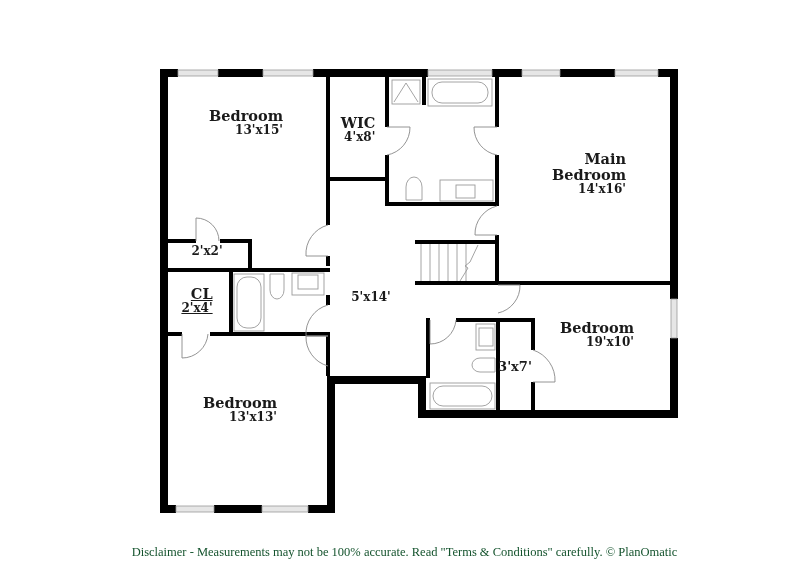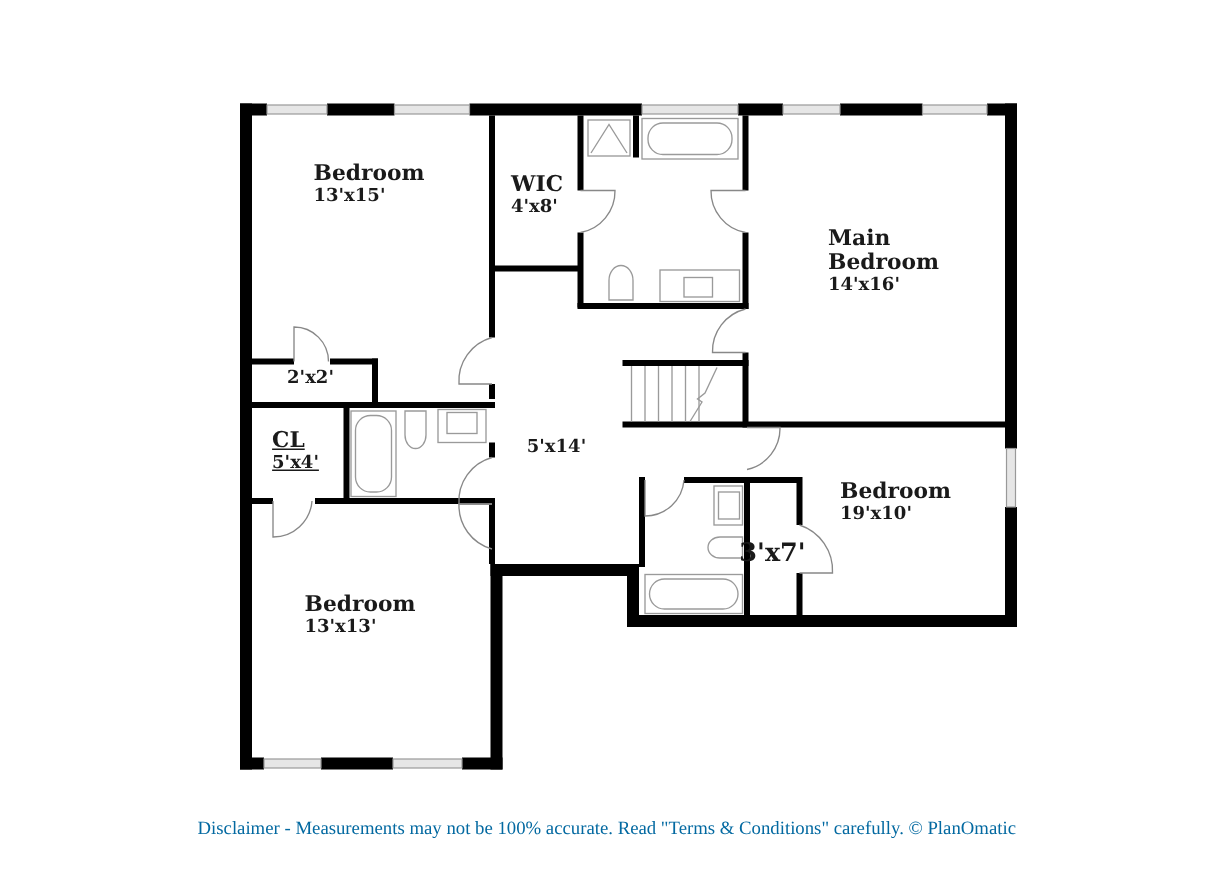--- a/index.html
+++ b/index.html
@@ -1,22 +1,22 @@
 <!DOCTYPE html>
 <html><head>
   <meta charset="utf-8">
   <style>
     html, body { margin: 0; padding: 0; background: #ffffff; }
     body { width: 809px; height: 588px; position: relative; overflow: hidden; font-family: "DejaVu Serif", serif; }
     #plan { position: absolute; left: 0; top: 0; width: 809px; height: 588px; }
-    .room-label { position: absolute; text-align: left; font-family: "DejaVu Serif", serif; font-weight: bold; color: #1a1a1a; line-height: 1.12; white-space: nowrap; transform: translateX(-50%); }
+    .room-label { position: absolute; text-align: right; font-family: "DejaVu Serif", serif; font-weight: bold; color: #1a1a1a; line-height: 1.12; white-space: nowrap; transform: translateX(-50%); }
     .room-label .name { display: block; font-size: 14.5px; }
     .room-label .dim { display: block; font-size: 12px; }
-    .room-label.small .dim { font-size: 17px; }
-    #disclaimer { position: absolute; left: 0; width: 809px; top: 545px; text-align: center; font-family: "Liberation Serif", serif; font-size: 12.5px; color: #0369a1; }
+    .room-label.small .dim { font-size: 13px; }
+    #disclaimer { position: absolute; left: 0; width: 809px; top: 545px; text-align: center; font-family: "Liberation Serif", serif; font-size: 12.5px; color: #14532d; }
   </style>
 </head>
 <body>
 
 <svg id="plan" viewBox="0 0 809 588" xmlns="http://www.w3.org/2000/svg">
 
   <g fill="#000">
 
     <rect x="160" y="69" width="18" height="8"></rect>
     <rect x="218" y="69" width="45" height="8"></rect>
@@ -173,21 +173,21 @@
 <div class="room-label" style="left:589px; top:151px;">
   <span class="name">Main</span>
   <span class="name">Bedroom</span>
   <span class="dim">14'x16'</span>
 </div>
 <div class="room-label" style="left:207px; top:245px;">
   <span class="dim">2'x2'</span>
 </div>
 <div class="room-label" style="left:197px; top:286px;text-decoration:underline;">
   <span class="name">CL</span>
-  <span class="dim">5'x4'</span>
+  <span class="dim">2'x4'</span>
 </div>
 <div class="room-label" style="left:371px; top:291px;">
   <span class="dim">5'x14'</span>
 </div>
 <div class="room-label" style="left:597px; top:320px;">
   <span class="name">Bedroom</span>
   <span class="dim">19'x10'</span>
 </div>
 <div class="room-label small" style="left:515px; top:360px;">
   <span class="dim">3'x7'</span>

